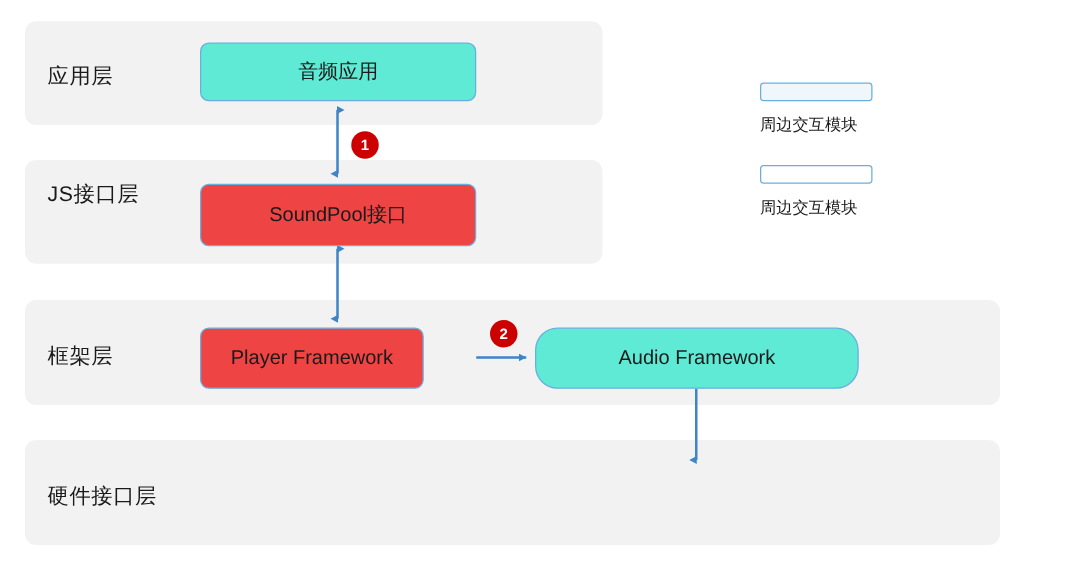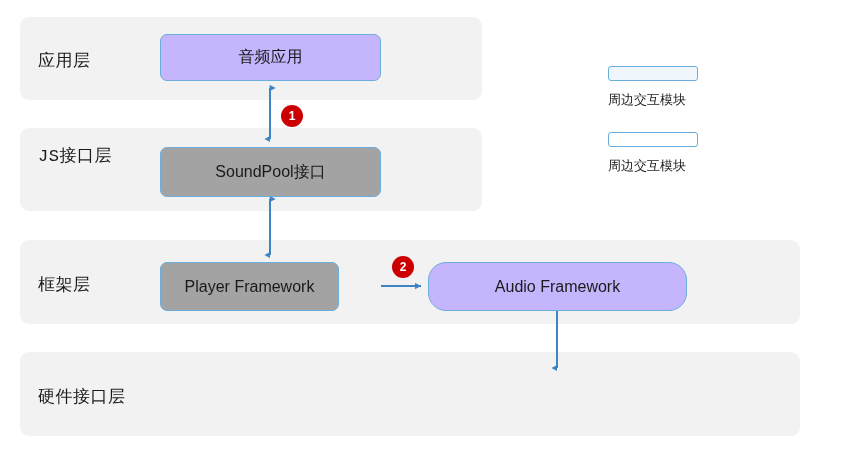--- a/index.html
+++ b/index.html
@@ -22,40 +22,39 @@
     position: absolute;
     background: #f2f2f2;
     border-radius: 9px;
   }
   .band-label {
     position: absolute;
     font-size: 17px;
     color: #1a1a1a;
     letter-spacing: 0.5px;
     white-space: nowrap;
-    font-family: Liberation Mono, monospace;
   }
   .node {
     position: absolute;
     box-sizing: border-box;
     border: 1.6px solid #6aaede;
     border-radius: 7px;
     display: flex;
     align-items: center;
     justify-content: center;
     font-size: 16px;
     color: #1a1a1a;
     background: #ffffff;
     white-space: nowrap;
   }
   .node.fill-media {
-    background: #a3a3a3;
+    background: #ef4444;
   }
   .node.fill-peripheral {
-    background: #c4b5fd;
+    background: #5eead4;
   }
   svg.edges {
     position: absolute;
     left: 0;
     top: 0;
     width: 864px;
     height: 457px;
     overflow: visible;
   }
   .badge {

